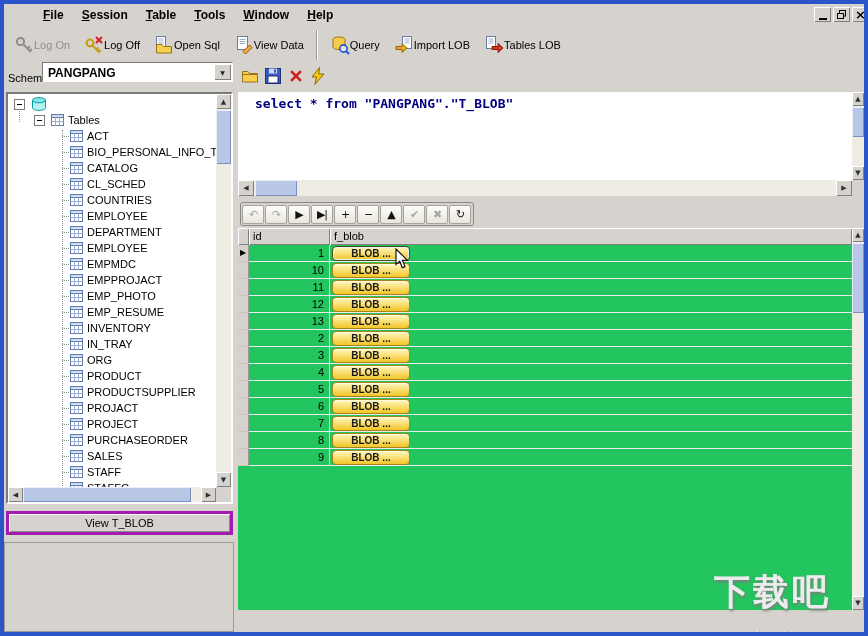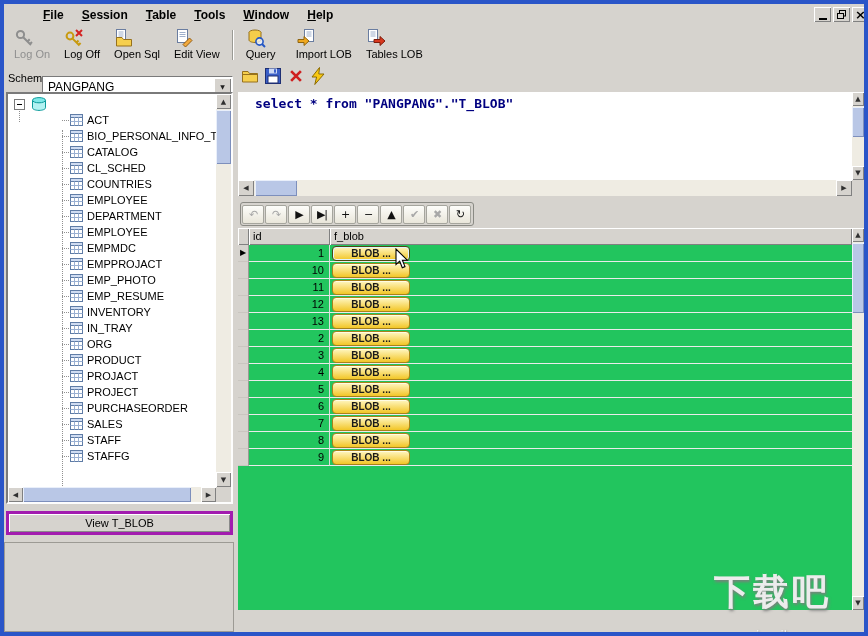--- a/index.html
+++ b/index.html
@@ -20,28 +20,28 @@
   
   .menubar{position:absolute;left:4px;top:4px;width:860px;height:22px;display:flex;align-items:center;padding-left:21px;background:#d6d3ce;margin-left:9px;}
   .menu-item{padding:2px 9px 3px;font-weight:bold;font-size:12px;cursor:default;}
   .win-controls{position:absolute;right:4px;top:3px;display:flex;gap:2px;}
   .wc-btn{width:17px;height:15px;background:#d6d3ce;box-shadow:inset 1px 1px 0 #fff, inset -1px -1px 0 #808080;display:flex;align-items:center;justify-content:center;}
   .wc-min-glyph{display:block;width:8px;height:2px;background:#000;margin-top:8px;}
   .wc-close{font-size:13px;font-weight:bold;line-height:10px;font-family:"DejaVu Sans",sans-serif;}
 
   
   .toolbar{position:absolute;left:4px;top:26px;width:860px;height:38px;display:flex;align-items:center;padding-left:3px;}
-  .tb-btn{display:flex;flex-direction:column;justify-content:flex-start;min-width:48px;height:36px;padding:1px 6px;margin:0 1px;}
+  .tb-btn{display:flex;flex-direction:row;align-items:center;justify-content:flex-start;min-width:48px;height:36px;padding:1px 6px;margin:0 1px;}
   .tb-label{font-size:11px;margin-top:0px;white-space:nowrap;}
   .tb-btn.disabled .tb-label{color:#8f8f8f;}
   .tb-sep{width:0;height:30px;border-left:1px solid #9a9a94;border-right:1px solid #ffffff;margin:0 5px;}
 
   
   .schema-label{position:absolute;left:8px;top:72px;font-size:11px;}
-  .combo{position:absolute;left:42px;top:76px;width:191px;height:20px;background:#fff;border:1px solid;border-color:#7a7a7a #fdfdfd #fdfdfd #7a7a7a;}
+  .combo{position:absolute;left:42px;top:62px;width:191px;height:20px;background:#fff;border:1px solid;border-color:#7a7a7a #fdfdfd #fdfdfd #7a7a7a;font-weight:bold;}
   .combo-value{position:absolute;left:5px;top:3px;font-size:12px;}
   .combo-btn{position:absolute;right:1px;top:1px;width:17px;height:16px;background:#d6d3ce;box-shadow:inset 1px 1px 0 #fff, inset -1px -1px 0 #808080;display:flex;align-items:center;justify-content:center;font-size:6px;font-family:"DejaVu Sans",sans-serif;color:#222;}
   .mini-btn{position:absolute;top:66px;width:21px;height:20px;display:flex;align-items:center;justify-content:center;}
 
   
   .tree-wrap{position:absolute;left:6px;top:92px;width:227px;height:412px;background:#fff;border:2px solid;border-color:#7a7a7a #fdfdfd #fdfdfd #7a7a7a;}
   .tree-content{position:absolute;left:0;top:0;right:15px;bottom:15px;overflow:hidden;background:#fff;padding-top:2px;}
   .tree-row{height:16px;display:flex;align-items:center;position:relative;white-space:nowrap;}
   .tree-label{margin-left:4px;font-size:11px;}
   .expander{width:11px;height:11px;border:1px solid #7a7a7a;background:#fff;position:relative;flex:0 0 auto;}
@@ -151,21 +151,21 @@
       <path d="M2.5 9.5 h5.5 l1.5 2 h8 v6.5 h-15 z" fill="#f6cf4e" stroke="#97711c"></path>
     </svg>
     <span class="tb-label">Open Sql</span>
   </div>
   <div class="tb-btn">
     <svg width="20" height="20" viewBox="0 0 20 20">
       <rect x="3.5" y="1.5" width="10" height="13" fill="#fff" stroke="#6a7da0"></rect>
       <path d="M5.5 4.5 h6 M5.5 6.5 h6 M5.5 8.5 h6" stroke="#9fb0cc" stroke-width="1"></path>
       <polygon points="9,16.5 15.5,10 18,12.5 11.5,19" fill="#f2a93c" stroke="#915c13"></polygon>
     </svg>
-    <span class="tb-label">Edit View</span>
+    <span class="tb-label">View Data</span>
   </div>
   <div class="tb-sep"></div>
   <div class="tb-btn">
     <svg width="20" height="20" viewBox="0 0 20 20">
       <ellipse cx="9" cy="4.5" rx="6" ry="2.5" fill="#f4cd4a" stroke="#97711c"></ellipse>
       <path d="M3 4.5 v7.5 c0 1.4 2.7 2.5 6 2.5 s6 -1.1 6 -2.5 v-7.5" fill="#f4cd4a" stroke="#97711c"></path>
       <circle cx="13.5" cy="13.5" r="3.6" fill="#eef4ff" fill-opacity="0.75" stroke="#2457c5" stroke-width="1.6"></circle>
       <path d="M16 16 L19 19" stroke="#2457c5" stroke-width="2"></path>
     </svg>
     <span class="tb-label">Query</span>
@@ -224,20 +224,29 @@
   <div class="tree-content">
     <div class="tree-vline" style="left:11px;top:17px;height:11px;"></div>
     <div class="tree-vline" style="left:54px;top:36px;height:360px;"></div>
     <div class="tree-row" style="padding-left:6px;">
       <span class="expander"></span>
       <svg class="tree-icon" width="16" height="15" viewBox="0 0 16 15">
         <path d="M1.5 3.2 v7.6 c0 1.45 2.9 2.6 6.5 2.6 s6.5 -1.15 6.5 -2.6 v-7.6" fill="#b2f2f2" stroke="#0b9a9a"></path>
         <ellipse cx="8" cy="3.2" rx="6.5" ry="2.6" fill="#7fe9e9" stroke="#0b9a9a"></ellipse>
       </svg>
     </div>
+    <div class="tree-row" style="padding-left:26px;">
+      <span class="expander"></span>
+      <svg class="tree-icon" width="13" height="12" viewBox="0 0 13 12">
+        <rect x="0.5" y="0.5" width="12" height="11" fill="#fff" stroke="#5f7ca6"></rect>
+        <rect x="0.5" y="0.5" width="12" height="3" fill="#cfdcf2" stroke="#5f7ca6"></rect>
+        <path d="M4.5 3.5 v8 M8.5 3.5 v8 M0.5 7.5 h12" stroke="#9ab0d2" fill="none"></path>
+      </svg>
+      <span class="tree-label">Tables</span>
+    </div>
     <div>
         <div class="tree-row tree-item">
     <svg class="tree-icon" style="margin-left:0;" width="13" height="12" viewBox="0 0 13 12">
       <rect x="0.5" y="0.5" width="12" height="11" fill="#fff" stroke="#5f7ca6"></rect>
       <rect x="0.5" y="0.5" width="12" height="3" fill="#cfdcf2" stroke="#5f7ca6"></rect>
       <path d="M4.5 3.5 v8 M8.5 3.5 v8 M0.5 7.5 h12" stroke="#9ab0d2" fill="none"></path>
     </svg>
     <span class="tree-label">ACT</span>
   </div>
         <div class="tree-row tree-item">
@@ -352,20 +361,28 @@
     </svg>
     <span class="tree-label">ORG</span>
   </div>
         <div class="tree-row tree-item">
     <svg class="tree-icon" style="margin-left:0;" width="13" height="12" viewBox="0 0 13 12">
       <rect x="0.5" y="0.5" width="12" height="11" fill="#fff" stroke="#5f7ca6"></rect>
       <rect x="0.5" y="0.5" width="12" height="3" fill="#cfdcf2" stroke="#5f7ca6"></rect>
       <path d="M4.5 3.5 v8 M8.5 3.5 v8 M0.5 7.5 h12" stroke="#9ab0d2" fill="none"></path>
     </svg>
     <span class="tree-label">PRODUCT</span>
+  </div>
+        <div class="tree-row tree-item">
+    <svg class="tree-icon" style="margin-left:0;" width="13" height="12" viewBox="0 0 13 12">
+      <rect x="0.5" y="0.5" width="12" height="11" fill="#fff" stroke="#5f7ca6"></rect>
+      <rect x="0.5" y="0.5" width="12" height="3" fill="#cfdcf2" stroke="#5f7ca6"></rect>
+      <path d="M4.5 3.5 v8 M8.5 3.5 v8 M0.5 7.5 h12" stroke="#9ab0d2" fill="none"></path>
+    </svg>
+    <span class="tree-label">PRODUCTSUPPLIER</span>
   </div>
         <div class="tree-row tree-item">
     <svg class="tree-icon" style="margin-left:0;" width="13" height="12" viewBox="0 0 13 12">
       <rect x="0.5" y="0.5" width="12" height="11" fill="#fff" stroke="#5f7ca6"></rect>
       <rect x="0.5" y="0.5" width="12" height="3" fill="#cfdcf2" stroke="#5f7ca6"></rect>
       <path d="M4.5 3.5 v8 M8.5 3.5 v8 M0.5 7.5 h12" stroke="#9ab0d2" fill="none"></path>
     </svg>
     <span class="tree-label">PROJACT</span>
   </div>
         <div class="tree-row tree-item">

